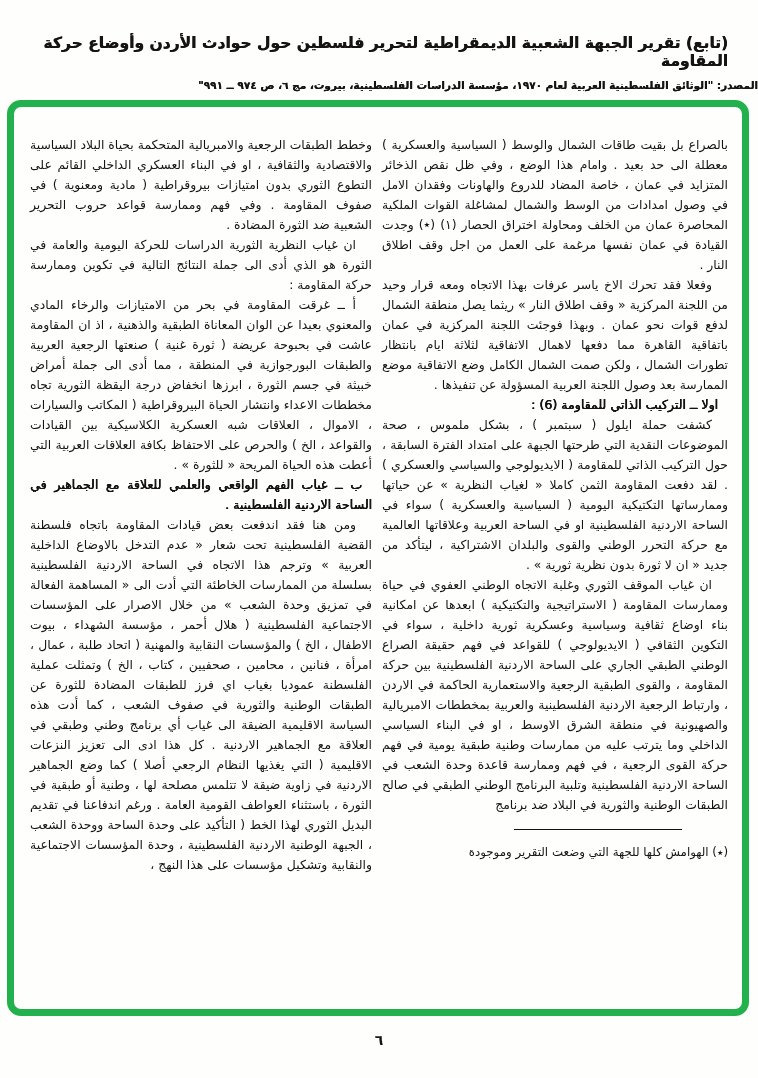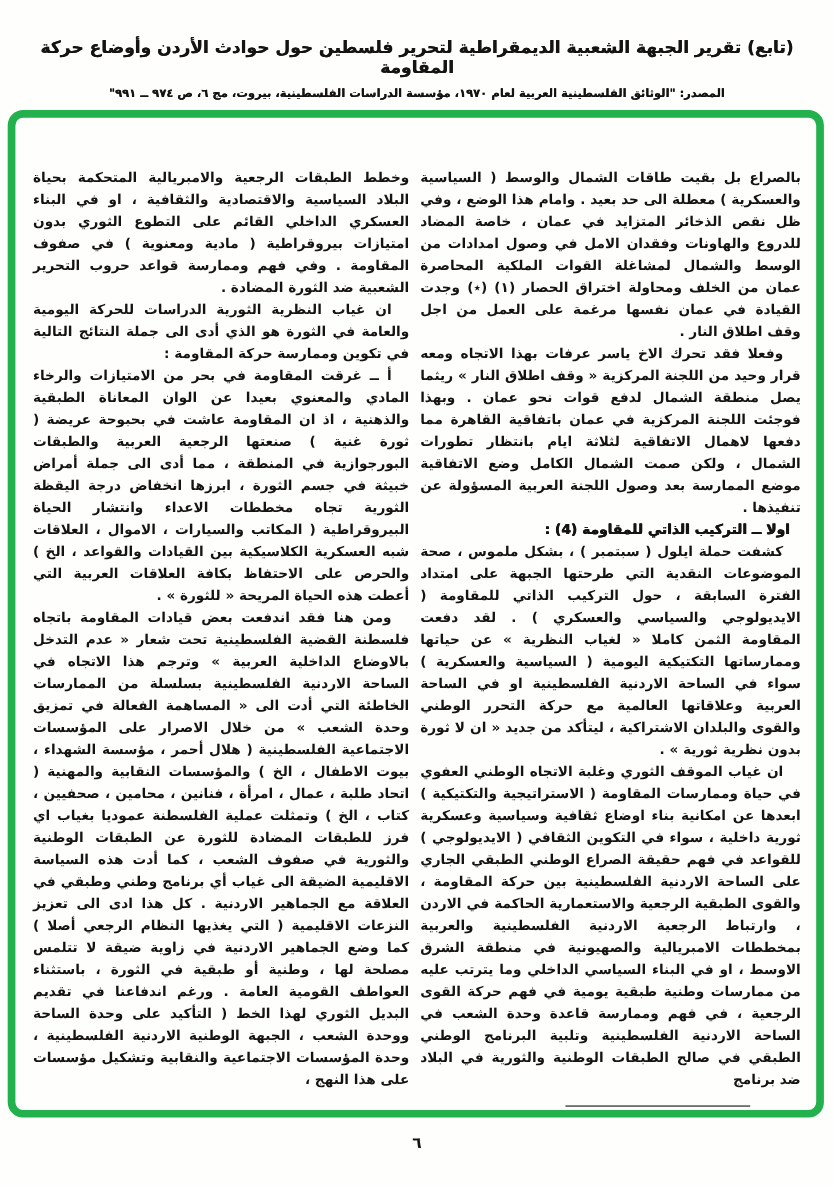--- a/index.html
+++ b/index.html
@@ -13,21 +13,20 @@
     background: #fefefc;
     font-family: "DejaVu Sans", sans-serif;
     color: #161412;
     overflow: hidden;
   }
   .header {
     position: absolute;
     top: 34px;
     left: 0;
     width: 758px;
-    text-align: center;
     direction: rtl;
   }
   .doc-title {
     font-size: 15.5px;
     font-weight: bold;
     margin: 0 30px;
     letter-spacing: 0px;
     text-shadow: 0.4px 0 0 currentColor;
   }
   .doc-source {
@@ -42,25 +41,25 @@
     top: 100px;
     width: 728px;
     height: 902px;
     border: 7px solid #22b14c;
     border-radius: 14px;
     background: #fefefc;
     overflow: hidden;
   }
   .column {
     position: absolute;
-    top: 44px;
+    top: 28px;
     direction: rtl;
     text-align: justify;
     font-size: 12.4px;
-    font-weight: bold;
+    font-weight: normal;
     line-height: 20px;
   }
   .column-right {
     right: 14px;
     width: 346px;
   }
   .column-left {
     left: 16px;
     width: 342px;
   }
@@ -106,32 +105,33 @@
 <div class="header">
   <div class="doc-title">(تابع) تقرير الجبهة الشعبية الديمقراطية لتحرير فلسطين حول حوادث الأردن وأوضاع حركة المقاومة</div>
   <div class="doc-source">المصدر: "الوثائق الفلسطينية العربية لعام ١٩٧٠، مؤسسة الدراسات الفلسطينية، بيروت، مج ٦، ص ٩٧٤ ــ ٩٩١"</div>
 </div>
 
 <div class="content-frame" style="border-color: rgb(34, 177, 76);">
 
   <div class="column column-right">
     <p class="para continued">بالصراع بل بقيت طاقات الشمال والوسط ( السياسية والعسكرية ) معطلة الى حد بعيد . وامام هذا الوضع ، وفي ظل نقص الذخائر المتزايد في عمان ، خاصة المضاد للدروع والهاونات وفقدان الامل في وصول امدادات من الوسط والشمال لمشاغلة القوات الملكية المحاصرة عمان من الخلف ومحاولة اختراق الحصار (١) (٭) وجدت القيادة في عمان نفسها مرغمة على العمل من اجل وقف اطلاق النار .</p>
     <p class="para">وفعلا فقد تحرك الاخ ياسر عرفات بهذا الاتجاه ومعه قرار وحيد من اللجنة المركزية « وقف اطلاق النار » ريثما يصل منطقة الشمال لدفع قوات نحو عمان . وبهذا فوجئت اللجنة المركزية في عمان باتفاقية القاهرة مما دفعها لاهمال الاتفاقية لثلاثة ايام بانتظار تطورات الشمال ، ولكن صمت الشمال الكامل وضع الاتفاقية موضع الممارسة بعد وصول اللجنة العربية المسؤولة عن تنفيذها .</p>
-    <p class="para section-heading">اولا ــ التركيب الذاتي للمقاومة (4) :</p>
+    <p class="para section-heading">اولا ــ التركيب الذاتي للمقاومة (6) :</p>
     <p class="para">كشفت حملة ايلول ( سبتمبر ) ، بشكل ملموس ، صحة الموضوعات النقدية التي طرحتها الجبهة على امتداد الفترة السابقة ، حول التركيب الذاتي للمقاومة ( الايديولوجي والسياسي والعسكري ) . لقد دفعت المقاومة الثمن كاملا « لغياب النظرية » عن حياتها وممارساتها التكتيكية اليومية ( السياسية والعسكرية ) سواء في الساحة الاردنية الفلسطينية او في الساحة العربية وعلاقاتها العالمية مع حركة التحرر الوطني والقوى والبلدان الاشتراكية ، ليتأكد من جديد « ان لا ثورة بدون نظرية ثورية » .</p>
     <p class="para">ان غياب الموقف الثوري وغلبة الاتجاه الوطني العفوي في حياة وممارسات المقاومة ( الاستراتيجية والتكتيكية ) ابعدها عن امكانية بناء اوضاع ثقافية وسياسية وعسكرية ثورية داخلية ، سواء في التكوين الثقافي ( الايديولوجي ) للقواعد في فهم حقيقة الصراع الوطني الطبقي الجاري على الساحة الاردنية الفلسطينية بين حركة المقاومة ، والقوى الطبقية الرجعية والاستعمارية الحاكمة في الاردن ، وارتباط الرجعية الاردنية الفلسطينية والعربية بمخططات الامبريالية والصهيونية في منطقة الشرق الاوسط ، او في البناء السياسي الداخلي وما يترتب عليه من ممارسات وطنية طبقية يومية في فهم حركة القوى الرجعية ، في فهم وممارسة قاعدة وحدة الشعب في الساحة الاردنية الفلسطينية وتلبية البرنامج الوطني الطبقي في صالح الطبقات الوطنية والثورية في البلاد ضد برنامج</p>
     <hr class="footnote-rule">
     <div class="footnote">
       <p class="fn-line1">(٭) الهوامش كلها للجهة التي وضعت التقرير وموجودة</p>
 
     </div>
   </div>
 
   <div class="column column-left">
     <p class="para continued">وخطط الطبقات الرجعية والامبريالية المتحكمة بحياة البلاد السياسية والاقتصادية والثقافية ، او في البناء العسكري الداخلي القائم على التطوع الثوري بدون امتيازات بيروقراطية ( مادية ومعنوية ) في صفوف المقاومة . وفي فهم وممارسة قواعد حروب التحرير الشعبية ضد الثورة المضادة .</p>
     <p class="para">ان غياب النظرية الثورية الدراسات للحركة اليومية والعامة في الثورة هو الذي أدى الى جملة النتائج التالية في تكوين وممارسة حركة المقاومة :</p>
     <p class="para">أ ــ غرقت المقاومة في بحر من الامتيازات والرخاء المادي والمعنوي بعيدا عن الوان المعاناة الطبقية والذهنية ، اذ ان المقاومة عاشت في بحبوحة عريضة ( ثورة غنية ) صنعتها الرجعية العربية والطبقات البورجوازية في المنطقة ، مما أدى الى جملة أمراض خبيثة في جسم الثورة ، ابرزها انخفاض درجة اليقظة الثورية تجاه مخططات الاعداء وانتشار الحياة البيروقراطية ( المكاتب والسيارات ، الاموال ، العلاقات شبه العسكرية الكلاسيكية بين القيادات والقواعد ، الخ ) والحرص على الاحتفاظ بكافة العلاقات العربية التي أعطت هذه الحياة المريحة « للثورة » .</p>
+    <p class="para section-heading">ب ــ غياب الفهم الواقعي والعلمي للعلاقة مع الجماهير في الساحة الاردنية الفلسطينية .</p>
     <p class="para">ومن هنا فقد اندفعت بعض قيادات المقاومة باتجاه فلسطنة القضية الفلسطينية تحت شعار « عدم التدخل بالاوضاع الداخلية العربية » وترجم هذا الاتجاه في الساحة الاردنية الفلسطينية بسلسلة من الممارسات الخاطئة التي أدت الى « المساهمة الفعالة في تمزيق وحدة الشعب » من خلال الاصرار على المؤسسات الاجتماعية الفلسطينية ( هلال أحمر ، مؤسسة الشهداء ، بيوت الاطفال ، الخ ) والمؤسسات النقابية والمهنية ( اتحاد طلبة ، عمال ، امرأة ، فنانين ، محامين ، صحفيين ، كتاب ، الخ ) وتمثلت عملية الفلسطنة عموديا بغياب اي فرز للطبقات المضادة للثورة عن الطبقات الوطنية والثورية في صفوف الشعب ، كما أدت هذه السياسة الاقليمية الضيقة الى غياب أي برنامج وطني وطبقي في العلاقة مع الجماهير الاردنية . كل هذا ادى الى تعزيز النزعات الاقليمية ( التي يغذيها النظام الرجعي أصلا ) كما وضع الجماهير الاردنية في زاوية ضيقة لا تتلمس مصلحة لها ، وطنية أو طبقية في الثورة ، باستثناء العواطف القومية العامة . ورغم اندفاعنا في تقديم البديل الثوري لهذا الخط ( التأكيد على وحدة الساحة ووحدة الشعب ، الجبهة الوطنية الاردنية الفلسطينية ، وحدة المؤسسات الاجتماعية والنقابية وتشكيل مؤسسات على هذا النهج ،</p>
   </div>
 
 </div>
 
 <div class="page-number">٦</div>
 
 </body></html>

